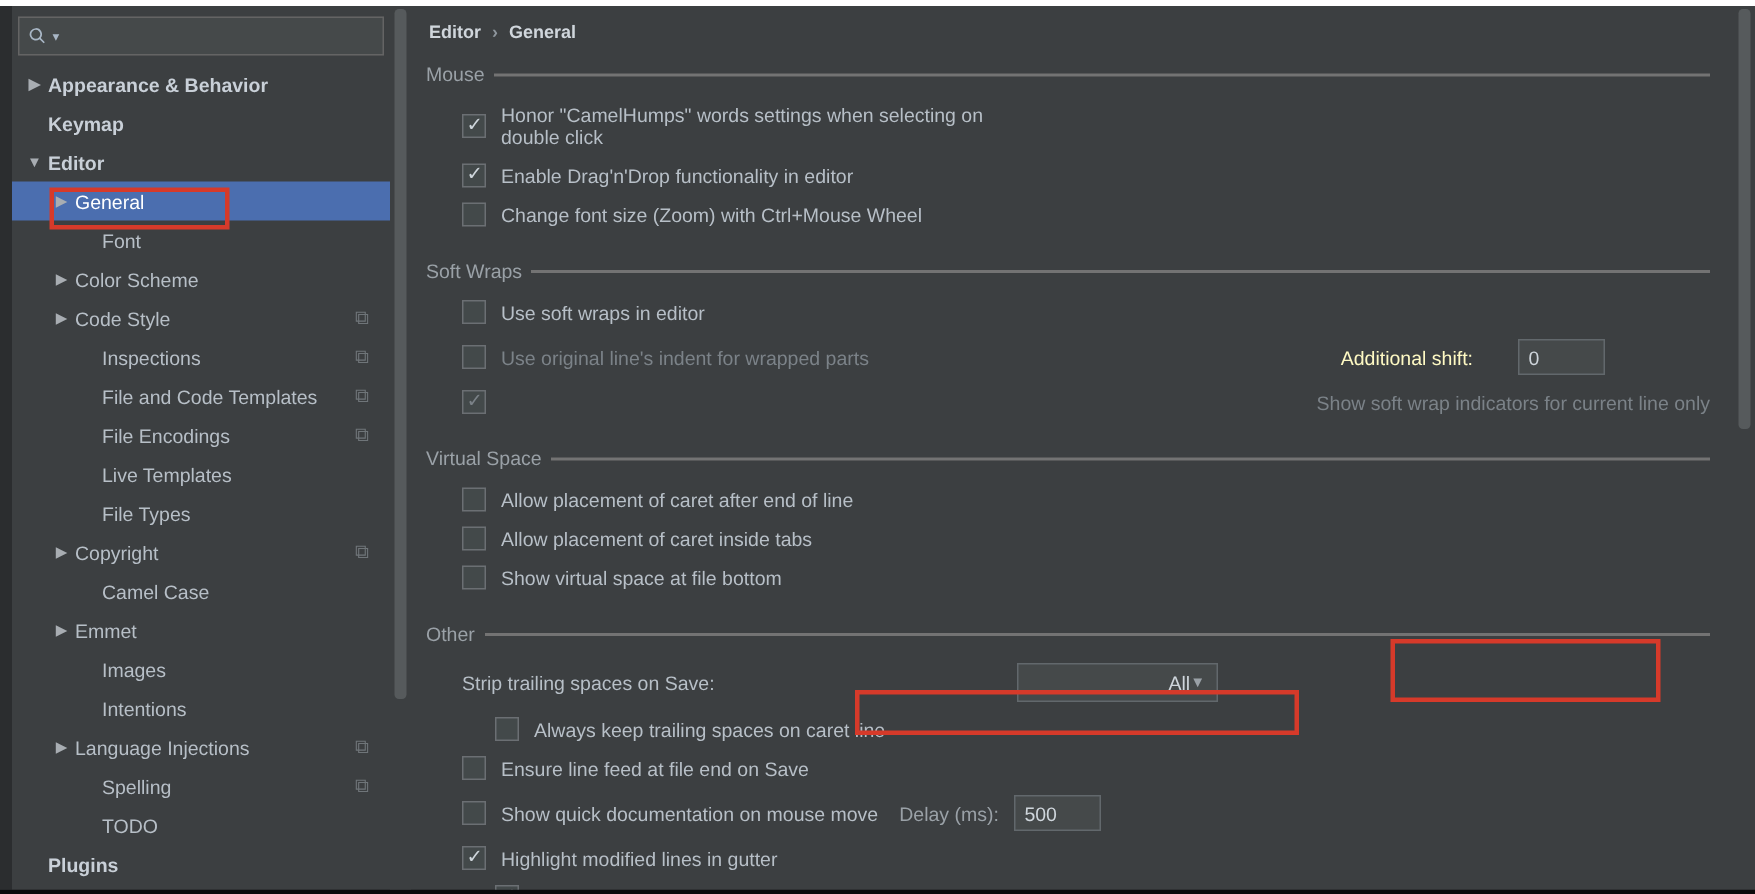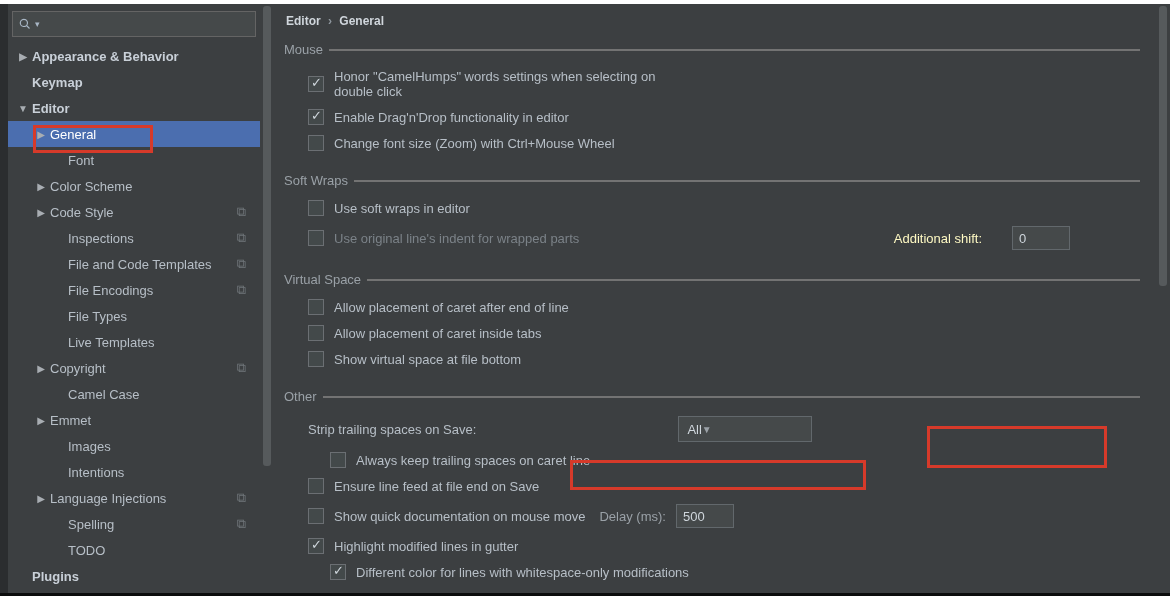--- a/index.html
+++ b/index.html
@@ -167,21 +167,21 @@
   .row-plain {
     display: flex;
     align-items: center;
     gap: 20px;
     padding: 4px 0 6px 24px;
   }
 
   .combo {
     display: flex;
     align-items: center;
-    justify-content: flex-start;
+    justify-content: flex-end;
     width: 134px; height: 26px;
     padding: 0 8px;
     background: #45494a;
     border: 1px solid #62686c;
     color: #cfd6dc;
     margin-left: 182px;
   }
   .combo .chev { font-size: 10px; color: #9aa1a7; }
 
   
@@ -266,25 +266,25 @@
           <span class="lbl">File and Code Templates</span>
           <span class="icon-copy">⧉</span>
         </div>
         <div class="tree-row indent-2">
           <span class="arrow"></span>
           <span class="lbl">File Encodings</span>
           <span class="icon-copy">⧉</span>
         </div>
         <div class="tree-row indent-2">
           <span class="arrow"></span>
+          <span class="lbl">Live Templates</span>
+        </div>
+        <div class="tree-row indent-2">
+          <span class="arrow"></span>
           <span class="lbl">File Types</span>
-        </div>
-        <div class="tree-row indent-2">
-          <span class="arrow"></span>
-          <span class="lbl">Live Templates</span>
         </div>
         <div class="tree-row indent-1">
           <span class="arrow">▶</span>
           <span class="lbl">Copyright</span>
           <span class="icon-copy">⧉</span>
         </div>
         <div class="tree-row indent-2">
           <span class="arrow"></span>
           <span class="lbl">Camel Case</span>
         </div>
@@ -362,20 +362,24 @@
         <input type="checkbox" style="">
         <span>Use soft wraps in editor</span>
       </label>
       <label class="opt disabled">
         <input type="checkbox" disabled="" style="">
         <span>Use original line's indent for wrapped parts</span>
         <span class="extra-label">Additional shift:</span>
         <input class="numbox" value="0" style="">
         <span style="width:60px"></span>
       </label>
+      <label class="opt disabled">
+        <input type="checkbox" checked="" disabled="" style="">
+        <span>Show soft wrap indicators for current line only</span>
+      </label>
     </fieldset>
 
     <fieldset class="section">
       <legend>Virtual Space</legend>
       <label class="opt">
         <input type="checkbox" style="">
         <span>Allow placement of caret after end of line</span>
       </label>
       <label class="opt">
         <input type="checkbox" style="">

